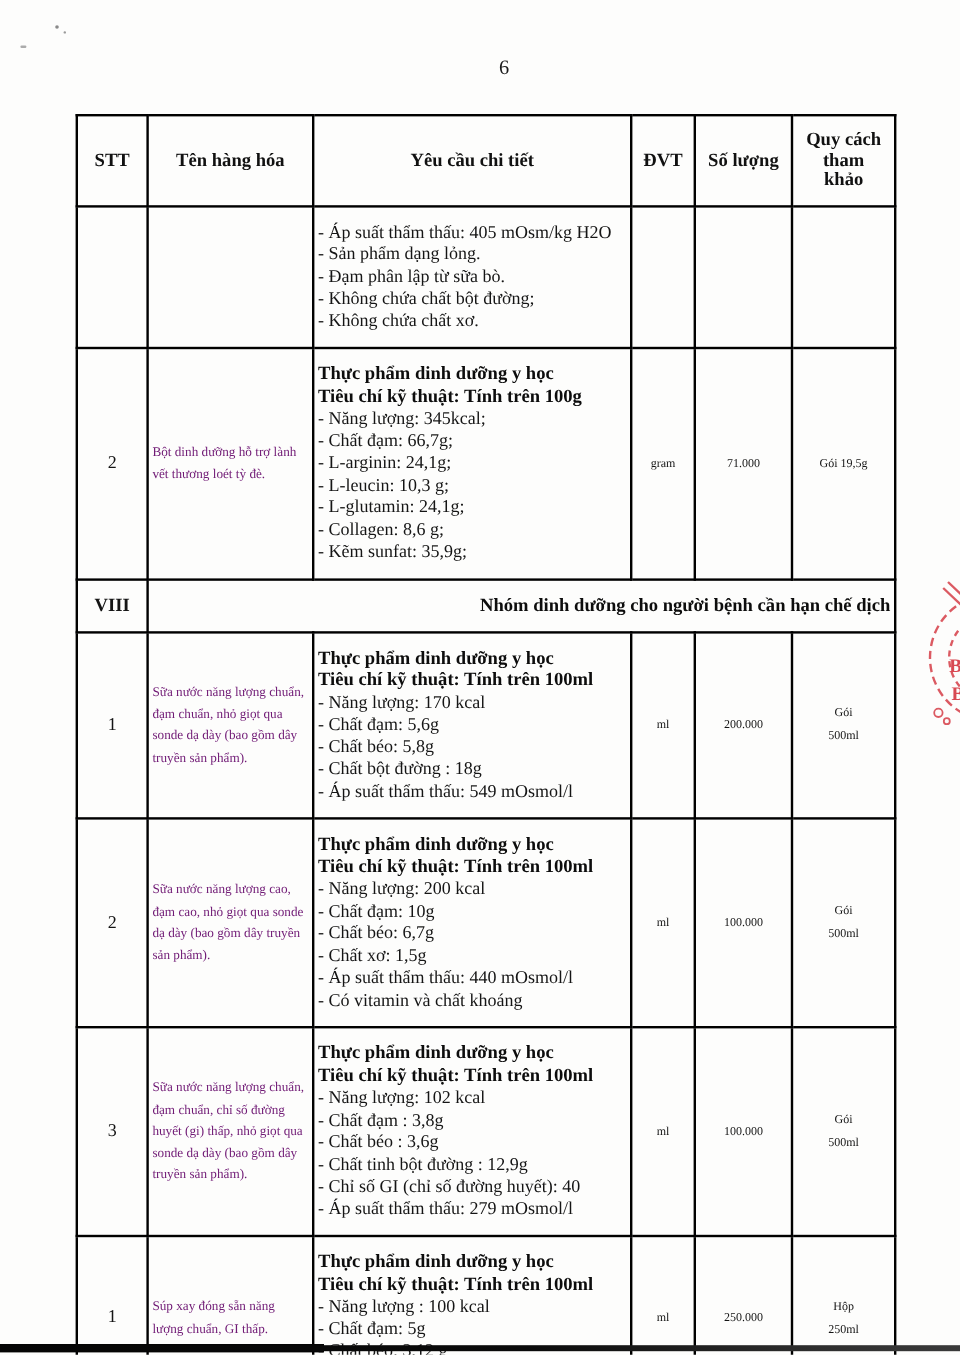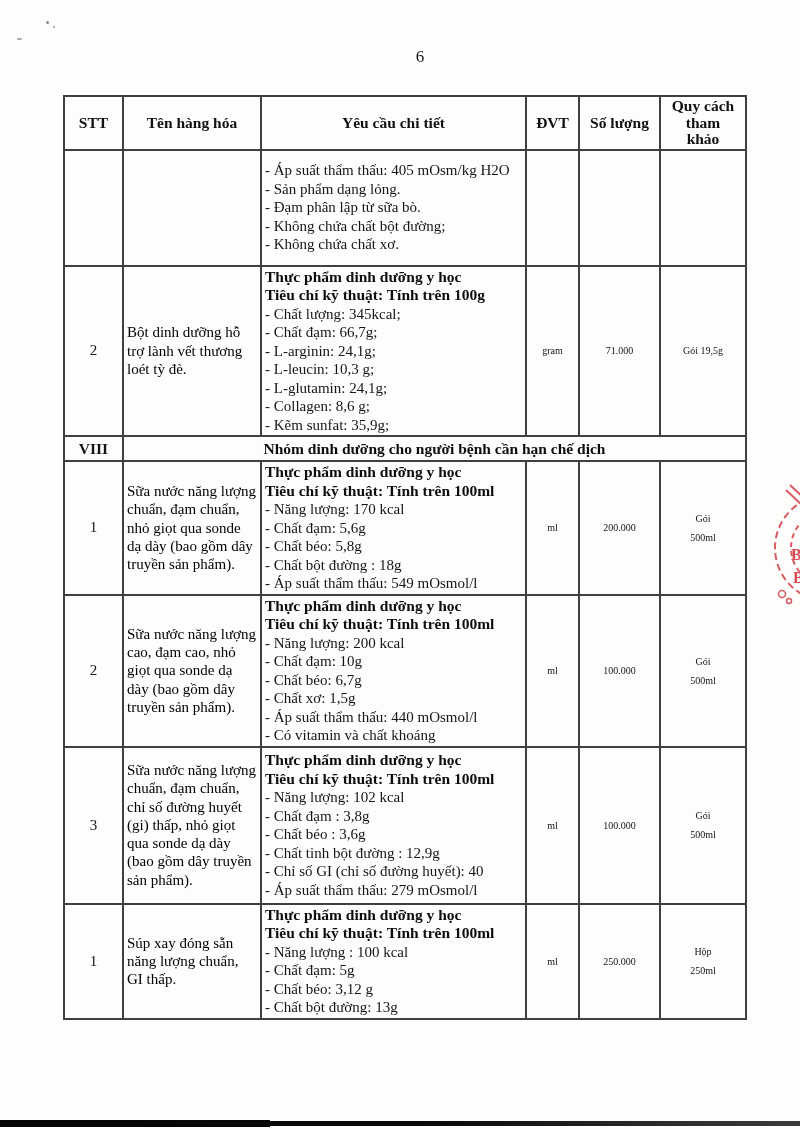--- a/index.html
+++ b/index.html
@@ -12,43 +12,43 @@
   .page-number{
     position:absolute;top:47px;left:0;width:840px;text-align:center;
     font-size:17px;color:#1a1a1a;
   }
   table.spec-table{
     position:absolute;left:63px;top:95px;
     border-collapse:collapse;table-layout:fixed;width:682px;
     background:transparent;
   }
   .spec-table td,.spec-table th{
-    border:2px solid #404040;
-    padding:1px 3px;
+    border:2px solid #000000;
+    padding:12px 3px;
     vertical-align:middle;
     overflow:hidden;
   }
   .spec-table{border:1px solid #1f1f1f;}
   th{
     font-size:15.5px;font-weight:bold;text-align:center;
     white-space:pre-line;line-height:16.5px;color:#111;
   }
   .c-stt{text-align:center;font-size:15px;}
   .c-name{
-    text-align:left;font-size:15px;line-height:18.3px;
-    padding:2px 3px 2px 6px;color:#000000;
+    text-align:left;font-size:11px;line-height:18.3px;
+    padding:2px 3px 2px 6px;color:#701a75;
   }
   .c-details{vertical-align:top;padding:1px 3px 1px 7px;}
   .detail-line{font-size:15px;line-height:18.5px;color:#151515;}
   .detail-line.bold{font-weight:bold;font-size:15.5px;color:#0d0d0d;}
   .c-dvt,.c-qty,.c-spec{text-align:center;font-size:10px;}
   .c-spec{white-space:pre-line;line-height:19px;}
   .section-stt{text-align:center;font-weight:bold;font-size:15.5px;}
   .c-section-title{
-    text-align:center;font-weight:bold;font-size:15.5px;padding-left:10px;color:#0d0d0d;
+    text-align:right;font-weight:bold;font-size:15.5px;padding-left:10px;color:#0d0d0d;
   }
   
   .bottom-scan-bar{
     position:absolute;left:0;top:1121px;width:800px;height:5px;
     background:linear-gradient(to right,#050505 0%,#0a0a0a 55%,#2e2e2e 85%,#3a3a3a 100%);
   }
   .bottom-scan-bar-thick{
     position:absolute;left:0;top:1120px;width:270px;height:7px;background:#040404;
   }
   .speck{position:absolute;background:#8a8a8a;border-radius:50%;}
@@ -100,21 +100,21 @@
       <td class="c-qty"></td>
       <td class="c-spec"></td>
     </tr>
     <tr style="height:170px">
       <td class="c-stt">2</td>
       <td class="c-name">Bột dinh dưỡng hỗ trợ lành vết thương loét tỳ đè.</td>
       <td class="c-details">
           <div>
             <div class="detail-line bold">Thực phẩm dinh dưỡng y học</div>
             <div class="detail-line bold">Tiêu chí kỹ thuật: Tính trên 100g</div>
-            <div class="detail-line">- Chất lượng: 345kcal;</div>
+            <div class="detail-line">- Năng lượng: 345kcal;</div>
             <div class="detail-line">- Chất đạm: 66,7g;</div>
             <div class="detail-line">- L-arginin: 24,1g;</div>
             <div class="detail-line">- L-leucin: 10,3 g;</div>
             <div class="detail-line">- L-glutamin: 24,1g;</div>
             <div class="detail-line">- Collagen: 8,6 g;</div>
             <div class="detail-line">- Kẽm sunfat: 35,9g;</div>
           </div>
         </td>
       <td class="c-dvt">gram</td>
       <td class="c-qty">71.000</td>

